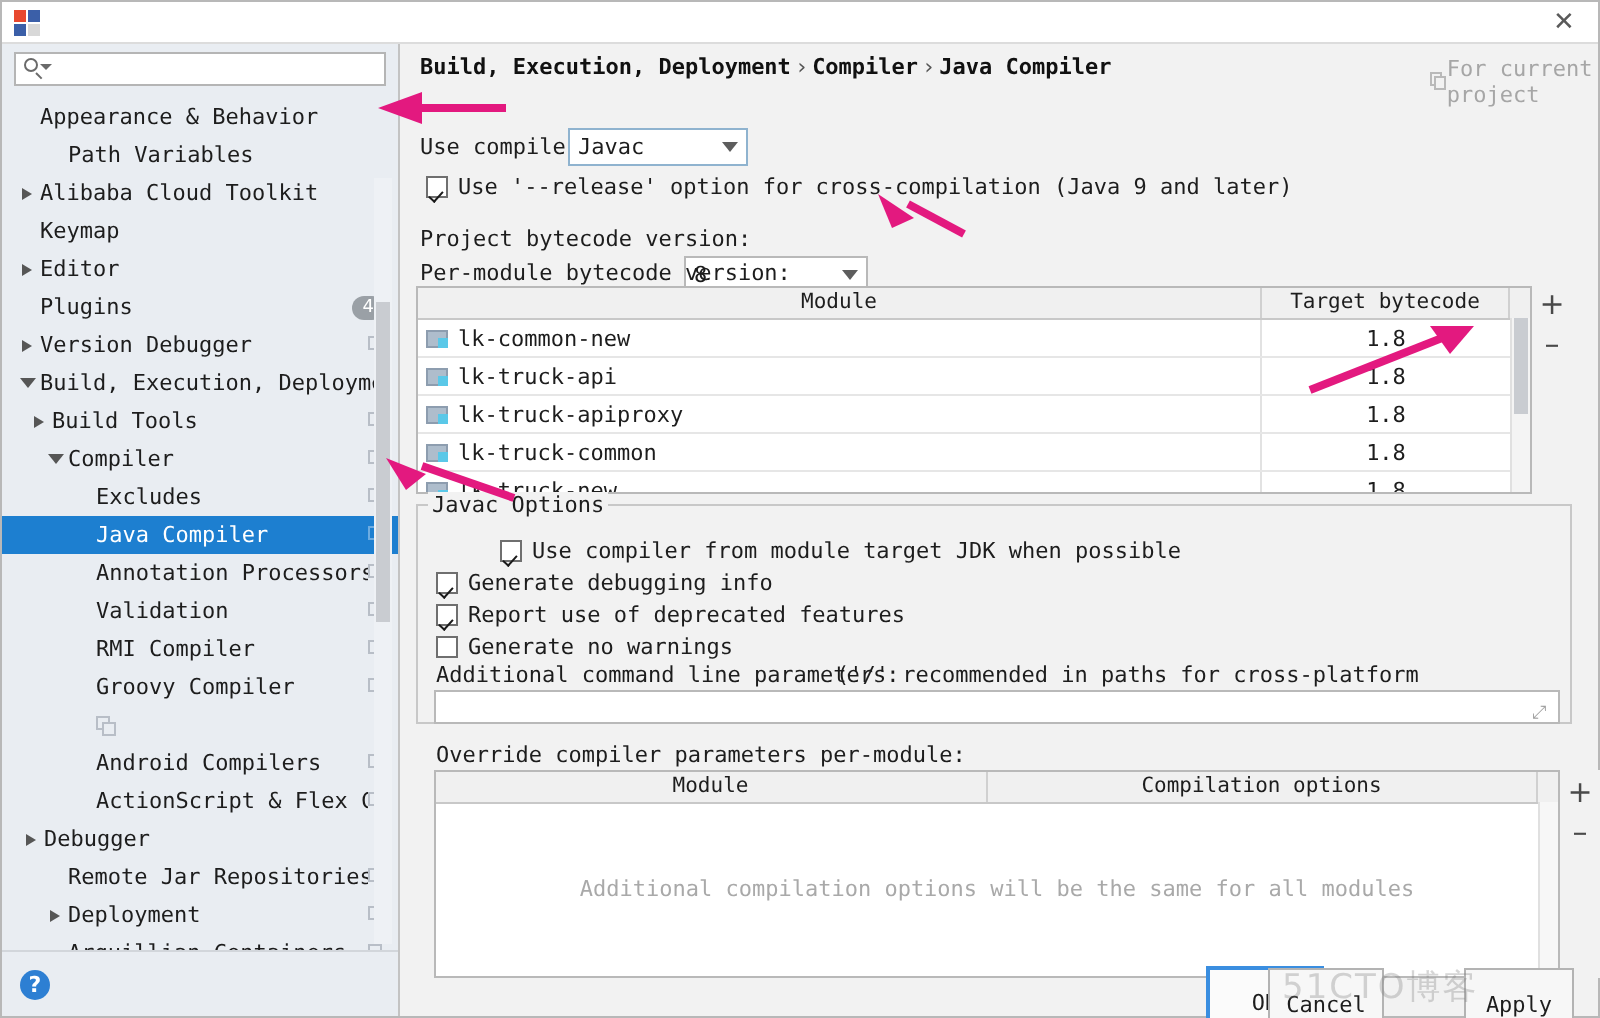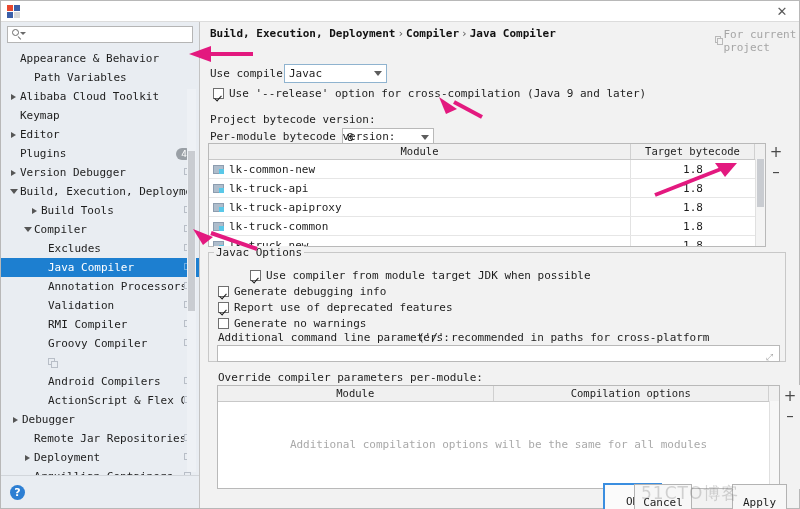--- a/index.html
+++ b/index.html
@@ -223,21 +223,21 @@
               <b></b>
               <i></i>
             </span>
           </div>
           <div class="tree-row" style="padding-left: 6px;">
             <span class="tw">
               <span class="chev open"></span>
             </span>
             <span class="tree-label">Build, Execution, Deployment</span>
           </div>
-          <div class="tree-row" style="padding-left: 27px;">
+          <div class="tree-row" style="padding-left: 12px;">
             <span class="tw">
               <span class="chev"></span>
             </span>
             <span class="tree-label">Build Tools</span>
             <span class="copy-ic">
               <b></b>
               <i></i>
             </span>
           </div>
           <div class="tree-row" style="padding-left: 20px;">
@@ -373,21 +373,21 @@
         <span class="proj-ic">
             <b></b>
             <i></i>
           </span>
         <span>For current project</span>
       </div>
 
       <div class="row" style="left:10px;top:45px;">
         <span class="lbl">Use compiler:</span>
       </div>
-      <div class="combo" style="left:84px;top:42px;width:103px;">
+      <div class="combo" style="left:84px;top:42px;width:90px;">
         <span class="val">Javac</span>
         <span class="cv"></span>
       </div>
 
       <div class="row" style="left:13px;top:65px;">
         <span class="cbx checked"></span>
         <span class="lbl">Use '--release' option for cross-compilation (Java 9 and later)</span>
       </div>
 
       <div class="row" style="left:10px;top:91px;">

